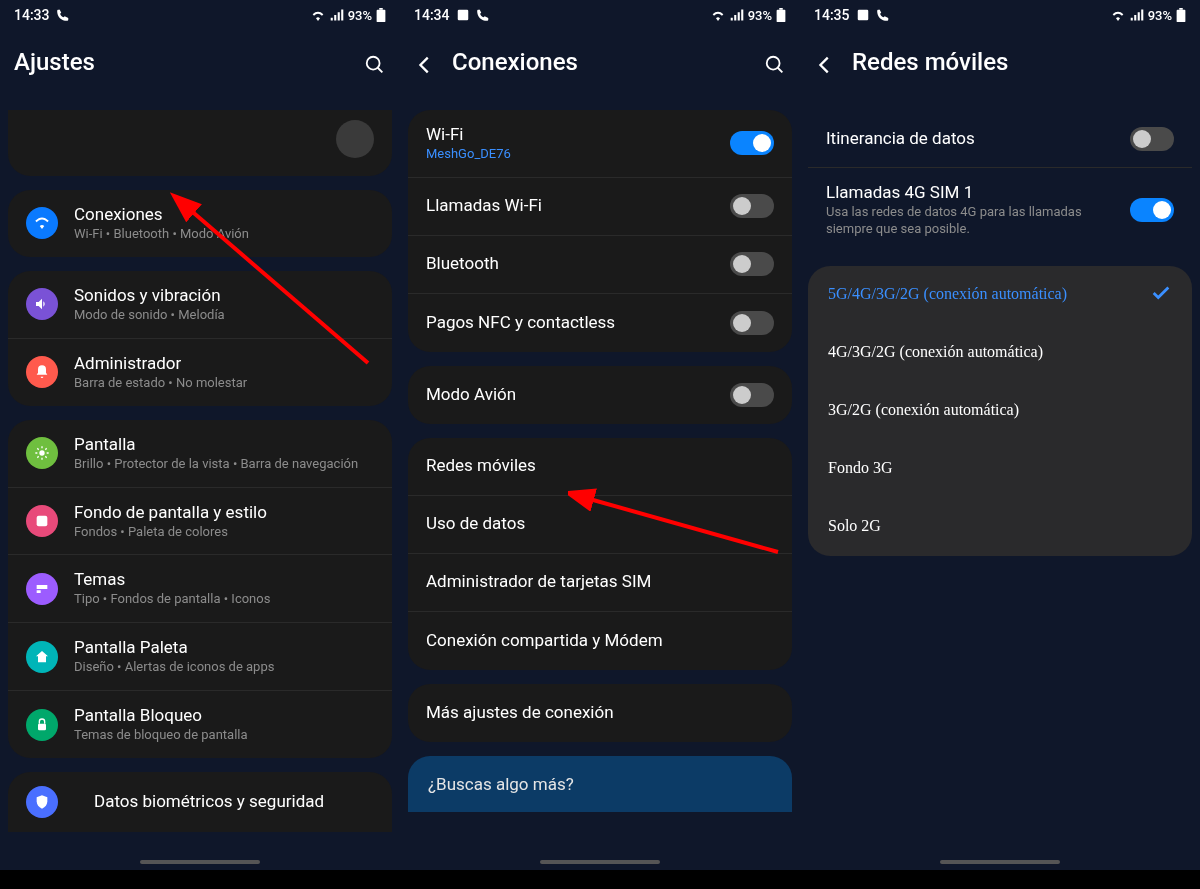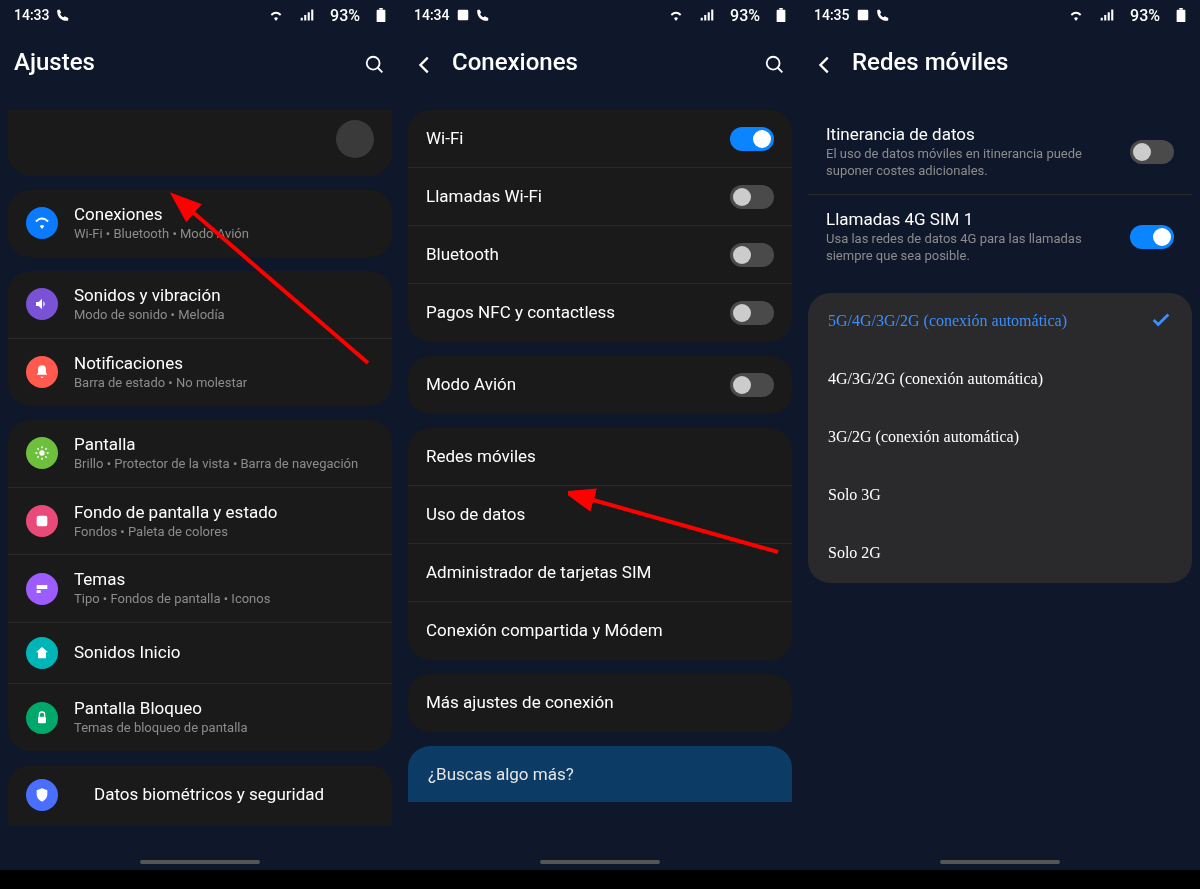--- a/index.html
+++ b/index.html
@@ -22,21 +22,21 @@
   .status-bar {
     display: flex;
     justify-content: space-between;
     align-items: center;
     padding: 8px 14px;
     font-size: 14px;
     font-weight: 500;
     height: 30px;
   }
   .status-left { display: flex; align-items: center; gap: 6px; }
-  .status-right { display: flex; align-items: center; gap: 16px; font-size: 16px;}
+  .status-right { display: flex; align-items: center; gap: 4px; font-size: 13px;}
   .header {
     display: flex;
     align-items: flex-end;
     padding: 18px 14px 22px 14px;
     gap: 16px;
   }
   .header-title {
     flex: 1;
     font-size: 24px;
     font-weight: 500;
@@ -228,21 +228,21 @@
           <div class="row-sub">Modo de sonido  •  Melodía</div>
         </div>
       </div>
       <div class="row">
         <div class="row-icon icon-notif">
           <svg width="16" height="16" viewBox="0 0 24 24" fill="#fff">
               <path d="M12 2a6 6 0 016 6v5l2 3H4l2-3V8a6 6 0 016-6zm-2 17h4a2 2 0 01-4 0z"></path>
             </svg>
         </div>
         <div class="row-text">
-          <div class="row-title">Notificaciones</div>
+          <div class="row-title">Administrador</div>
           <div class="row-sub">Barra de estado  •  No molestar</div>
         </div>
       </div>
     </div>
 
     <div class="group">
       <div class="row">
         <div class="row-icon icon-display">
           <svg width="16" height="16" viewBox="0 0 24 24" fill="#fff">
               <circle cx="12" cy="12" r="4"></circle>
@@ -263,21 +263,21 @@
           <div class="row-sub">Brillo  •  Protector de la vista  •  Barra de navegación</div>
         </div>
       </div>
       <div class="row">
         <div class="row-icon icon-wallpaper">
           <svg width="16" height="16" viewBox="0 0 24 24" fill="#fff">
               <rect x="4" y="4" width="16" height="16" rx="3"></rect>
             </svg>
         </div>
         <div class="row-text">
-          <div class="row-title">Fondo de pantalla y estado</div>
+          <div class="row-title">Fondo de pantalla y estilo</div>
           <div class="row-sub">Fondos  •  Paleta de colores</div>
         </div>
       </div>
       <div class="row">
         <div class="row-icon icon-themes">
           <svg width="16" height="16" viewBox="0 0 24 24" fill="#fff">
               <path d="M4 18h6v-4H4v4zm0-6h16V6H4v6z"></path>
             </svg>
         </div>
         <div class="row-text">
@@ -285,21 +285,22 @@
           <div class="row-sub">Tipo  •  Fondos de pantalla  •  Iconos</div>
         </div>
       </div>
       <div class="row">
         <div class="row-icon icon-home">
           <svg width="16" height="16" viewBox="0 0 24 24" fill="#fff">
               <path d="M12 3l9 8h-3v9H6v-9H3l9-8z"></path>
             </svg>
         </div>
         <div class="row-text">
-          <div class="row-title">Sonidos Inicio</div>
+          <div class="row-title">Pantalla Paleta</div>
+          <div class="row-sub">Diseño  •  Alertas de iconos de apps</div>
         </div>
       </div>
       <div class="row">
         <div class="row-icon icon-lock">
           <svg width="16" height="16" viewBox="0 0 24 24" fill="#fff">
               <rect x="6" y="10" width="12" height="10" rx="2"></rect>
               <path d="M8 10V7a4 4 0 018 0v3" fill="none" stroke="#fff" stroke-width="2"></path>
             </svg>
         </div>
         <div class="row-text">
@@ -373,20 +374,21 @@
           <line x1="20" y1="20" x2="15" y2="15"></line>
         </svg>
     </div>
   </div>
 
   <div class="content">
     <div class="group">
       <div class="row">
         <div class="row-text">
           <div class="row-title">Wi-Fi</div>
+          <div class="row-sub link">MeshGo_DE76</div>
         </div>
         <div class="toggle on"></div>
       </div>
       <div class="row">
         <div class="row-text">
             <div class="row-title">Llamadas Wi-Fi</div>
           </div>
         <div class="toggle off"></div>
       </div>
       <div class="row">
@@ -492,21 +494,20 @@
         </svg>
     </div>
     <div class="header-title">Redes móviles</div>
   </div>
 
   <div class="content">
     <div class="group" style="background:transparent;">
       <div class="row">
         <div class="row-text">
           <div class="row-title">Itinerancia de datos</div>
-          <div class="row-sub">El uso de datos móviles en itinerancia puede suponer costes adicionales.</div>
         </div>
         <div class="toggle off"></div>
       </div>
       <div class="row" style="border:none;">
         <div class="row-text">
           <div class="row-title">Llamadas 4G SIM 1</div>
           <div class="row-sub">Usa las redes de datos 4G para las llamadas siempre que sea posible.</div>
         </div>
         <div class="toggle on"></div>
       </div>
@@ -528,21 +529,21 @@
             <div class="row-title">4G/3G/2G (conexión automática)</div>
           </div>
       </div>
       <div class="row">
         <div class="row-text">
             <div class="row-title">3G/2G (conexión automática)</div>
           </div>
       </div>
       <div class="row">
         <div class="row-text">
-            <div class="row-title">Solo 3G</div>
+            <div class="row-title">Fondo 3G</div>
           </div>
       </div>
       <div class="row">
         <div class="row-text">
             <div class="row-title">Solo 2G</div>
           </div>
       </div>
     </div>
   </div>
   <div class="home-indicator"></div>

